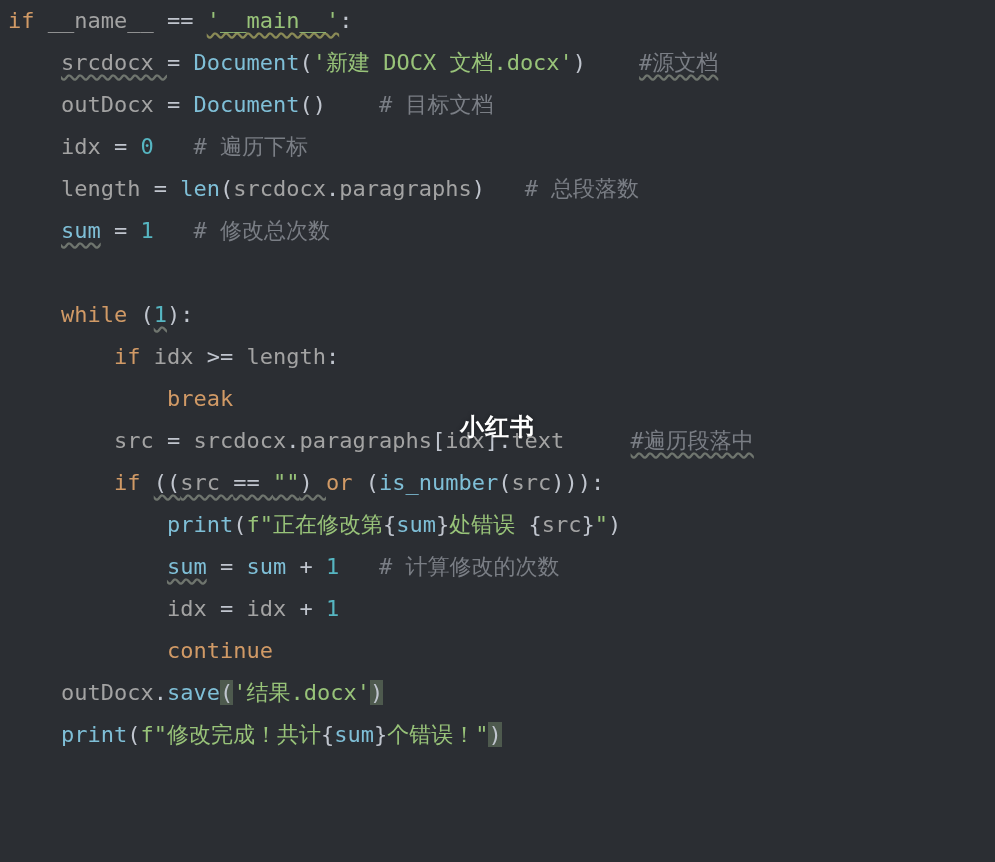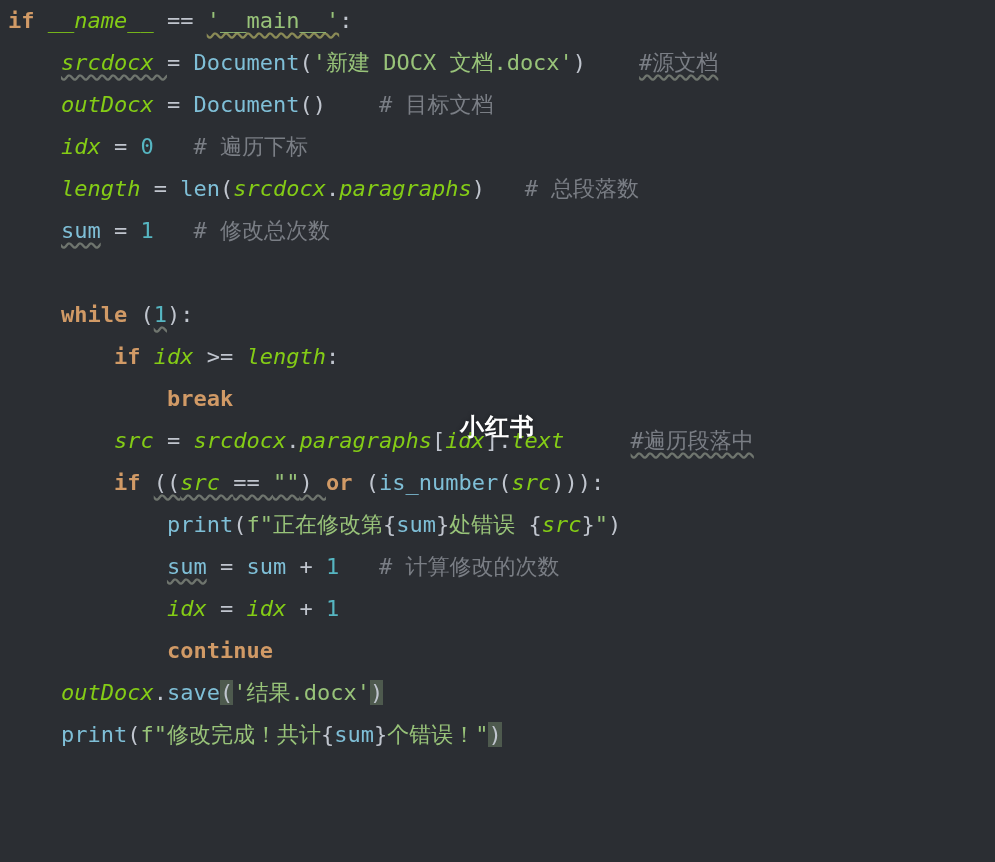--- a/index.html
+++ b/index.html
@@ -14,22 +14,22 @@
     line-height: 42px;
     color: #c0c5ce;
     position: relative;
   }
   pre.code {
     margin: 0;
     padding: 0px 8px 0 8px;
     white-space: pre;
   }
   
-  .kw   { color: #d19a66; font-weight: bold; }            
-  .id   { color: #84cc16; font-style: italic; }            
+  .kw   { color: #d19a66; }            
+  .id   { color: #a3a3a3; }            
   .fn   { color: #7fbfd7; text-align: center; }            
   .str  { color: #98c379; }            
   .num  { color: #56b6c2; }            
   .cmt  { color: #7a7e85; } 
   .punc { color: #c0c5ce; }            
 
   
   .wav {
     text-decoration-line: underline;
     text-decoration-style: wavy;

